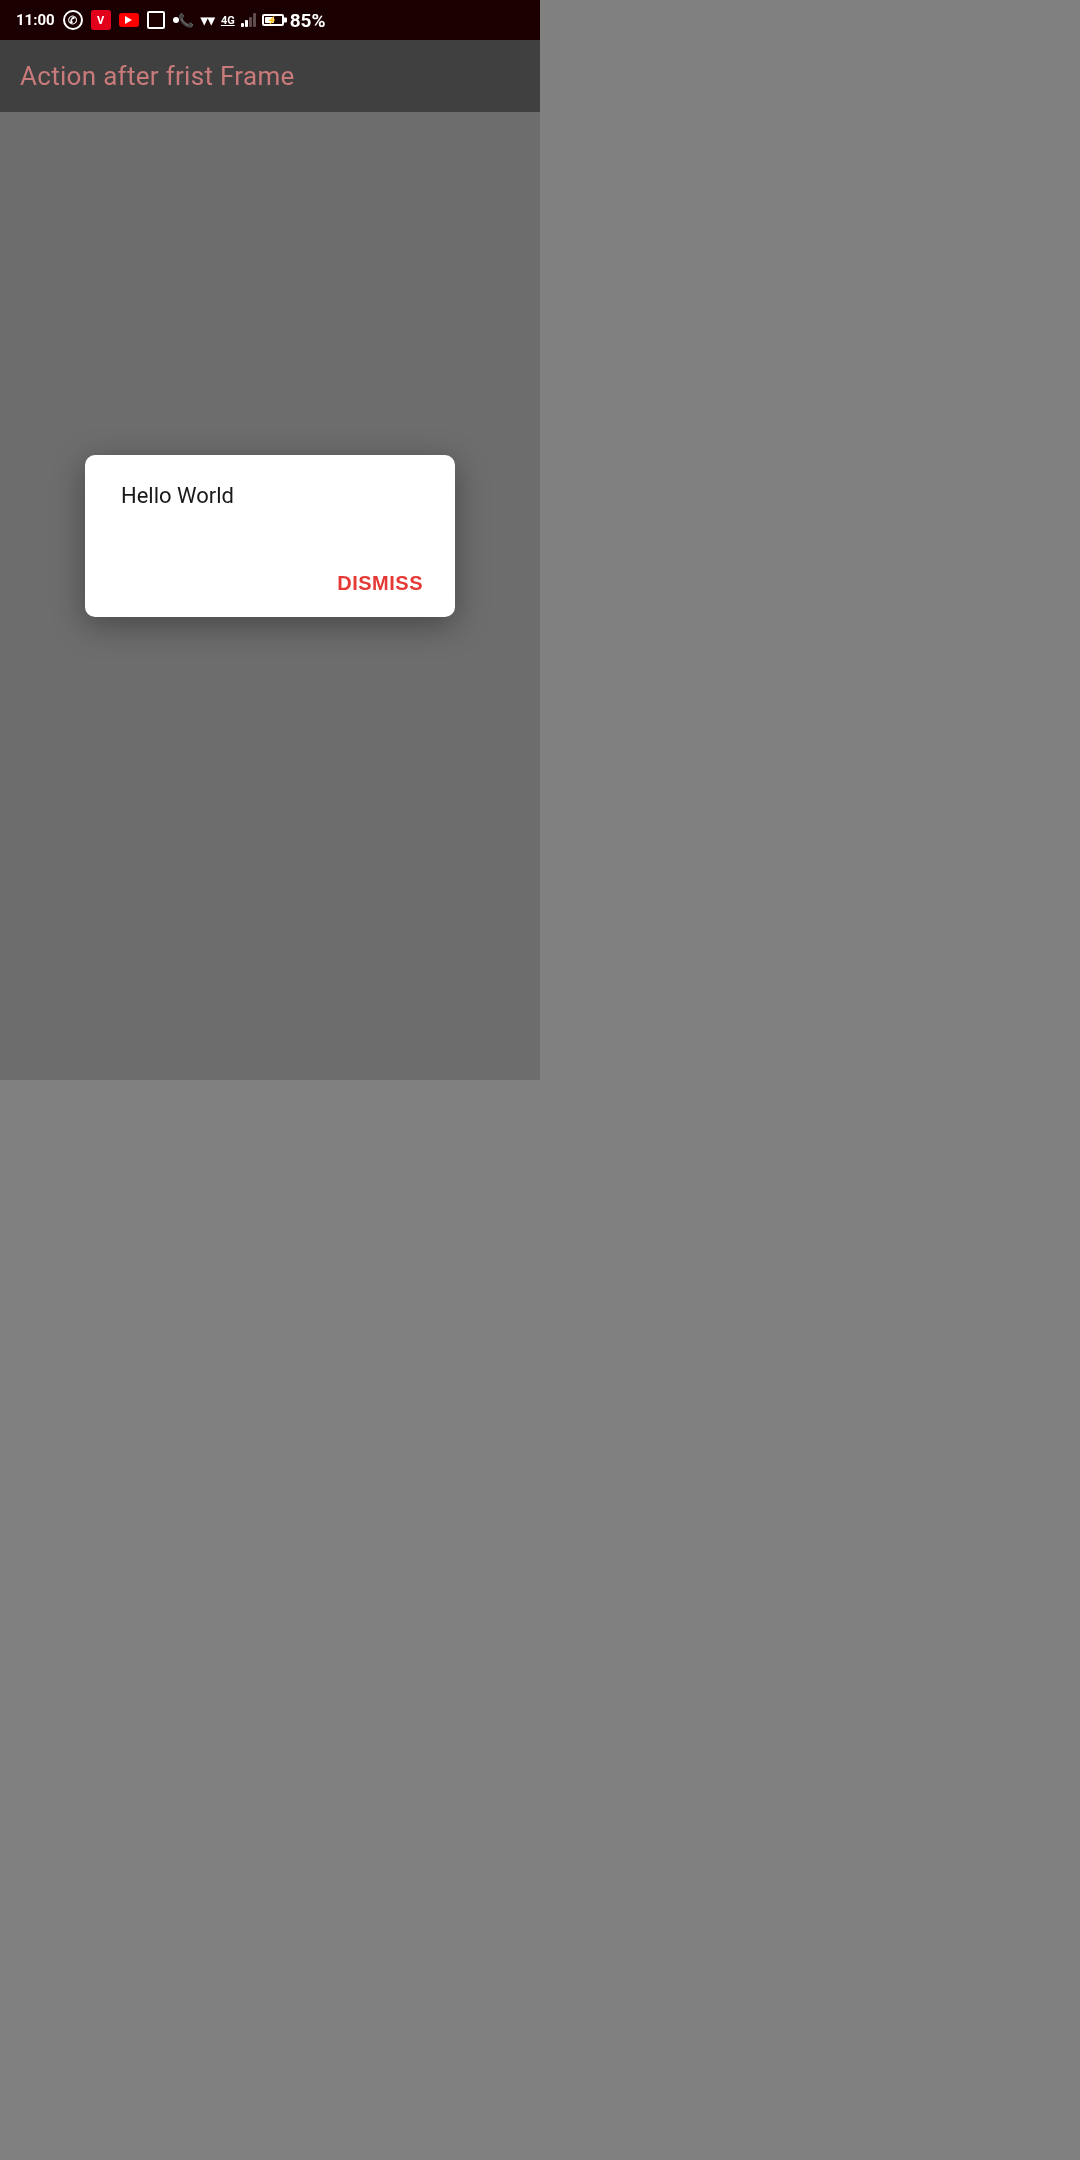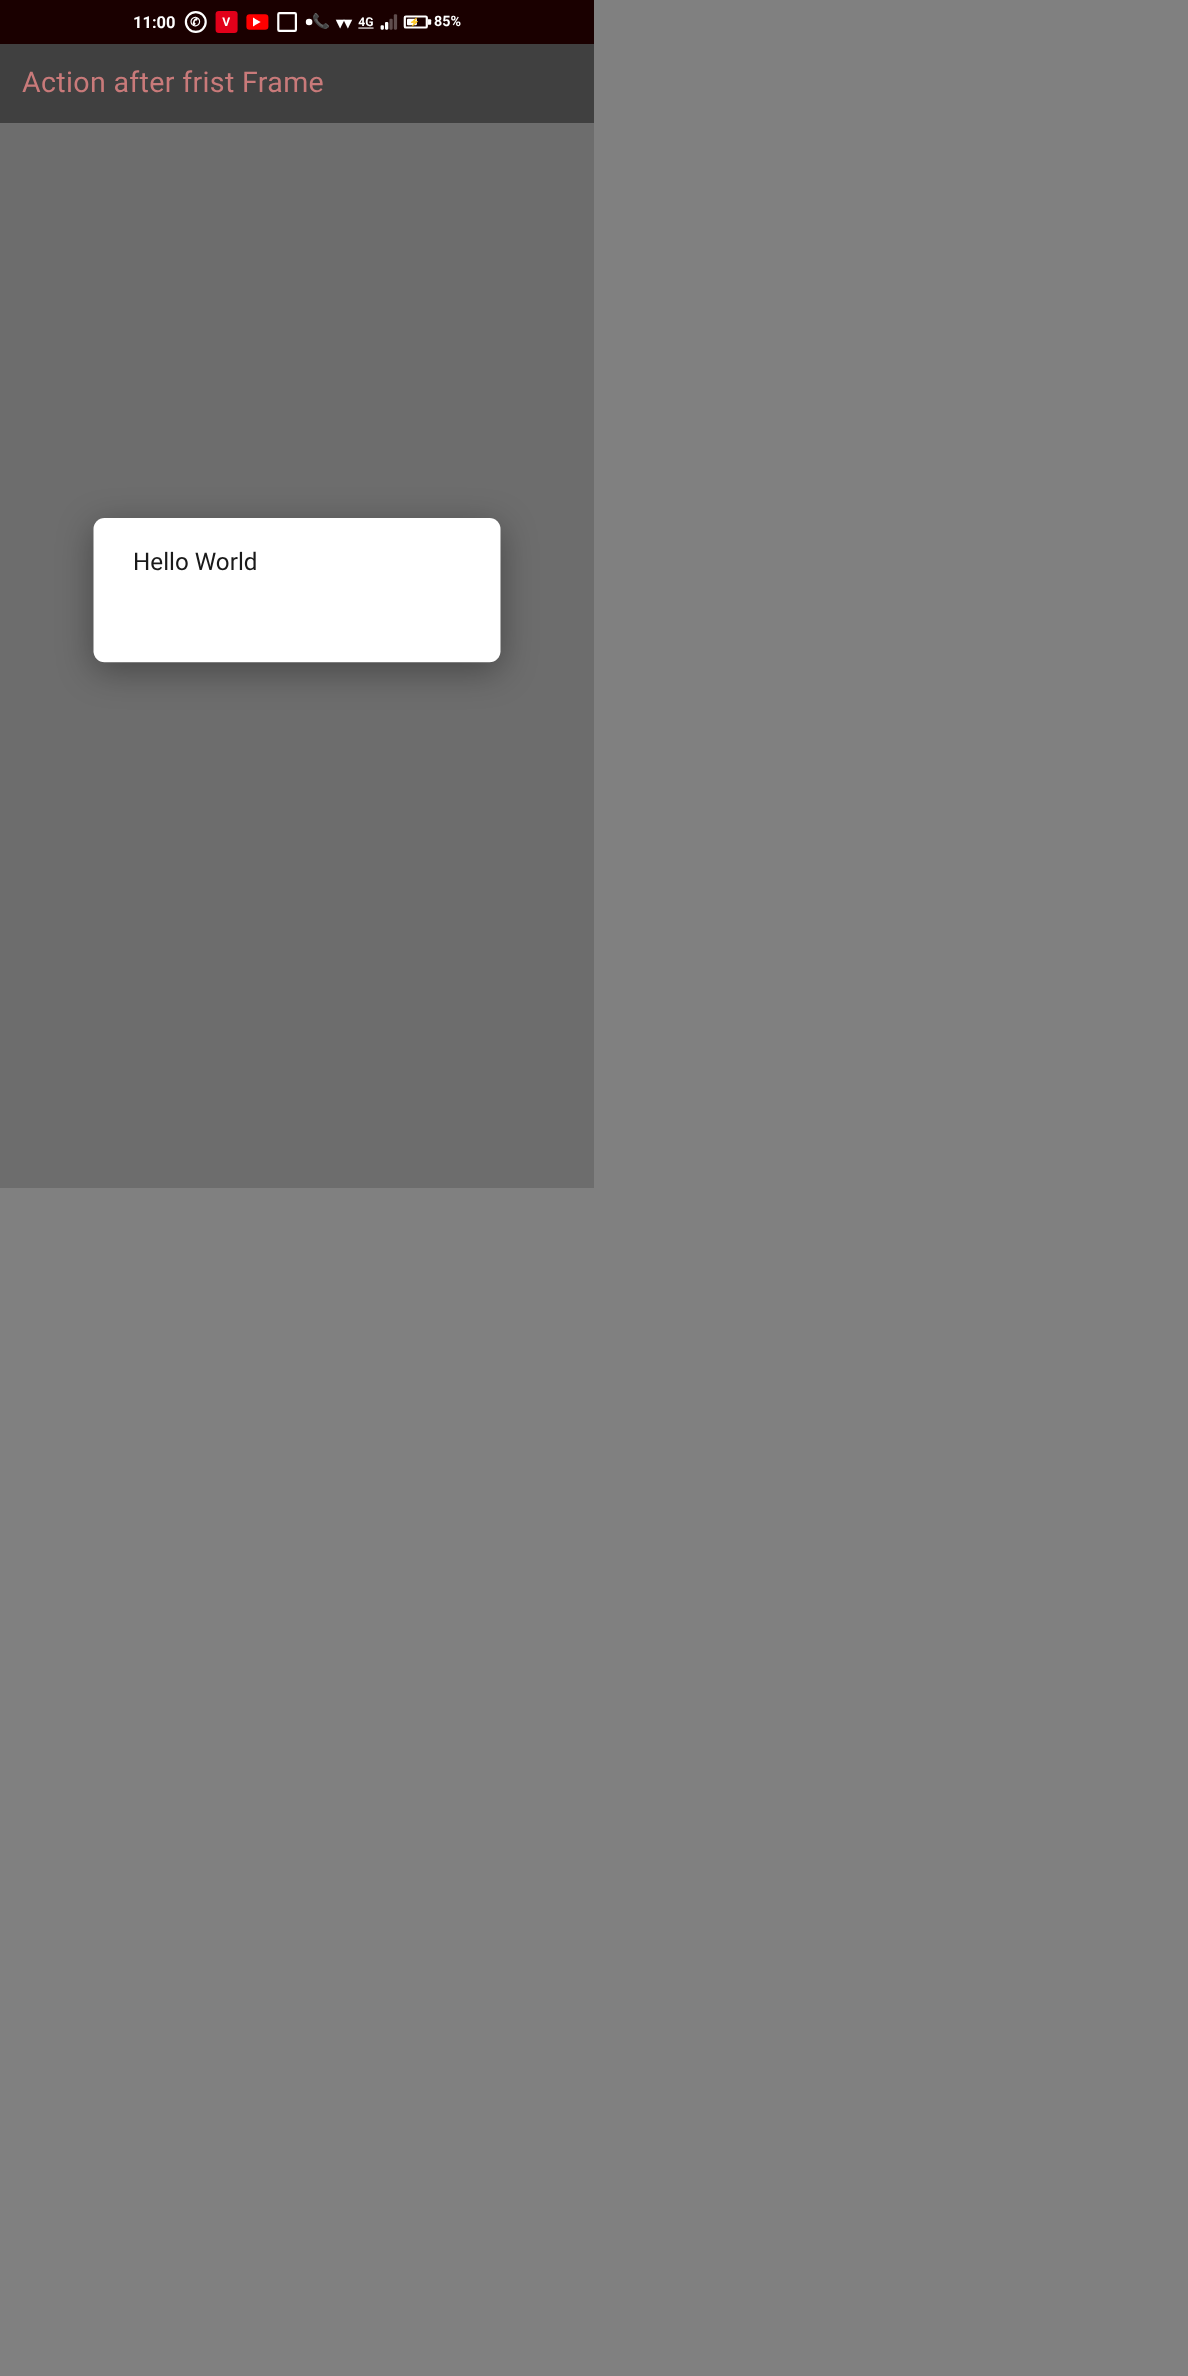--- a/index.html
+++ b/index.html
@@ -14,21 +14,21 @@
       overflow: hidden;
     }
 
     
     .status-bar {
       width: 100%;
       height: 40px;
       background-color: #1a0000;
       display: flex;
       align-items: center;
-      justify-content: center;
+      justify-content: flex-start;
       padding: 0 16px;
       color: white;
       font-size: 14px;
       font-weight: bold;
     }
 
     .status-bar-left {
       display: flex;
       align-items: center;
       gap: 8px;
@@ -172,21 +172,21 @@
       left: 50%;
       top: 50%;
       transform: translate(-50%, -50%);
       font-size: 8px;
       color: #1a0000;
       font-weight: bold;
       z-index: 1;
     }
 
     .battery-percent {
-      font-size: 13px;
+      font-size: 19px;
       font-weight: bold;
     }
 
     .label-4g {
       font-size: 11px;
       font-weight: bold;
       text-decoration: underline;
     }
 
     
@@ -307,15 +307,18 @@
 
 <div class="app-bar">
   <span class="app-title">Action after frist Frame</span>
 </div>
 
 <div class="content-area">
   <div class="dialog-overlay">
 
     <div class="dialog">
       <div class="dialog-message">Hello World</div>
+      <div class="dialog-actions">
+        <button class="dismiss-button">Dismiss</button>
+      </div>
     </div>
   </div>
 </div>
 
 </body></html>

